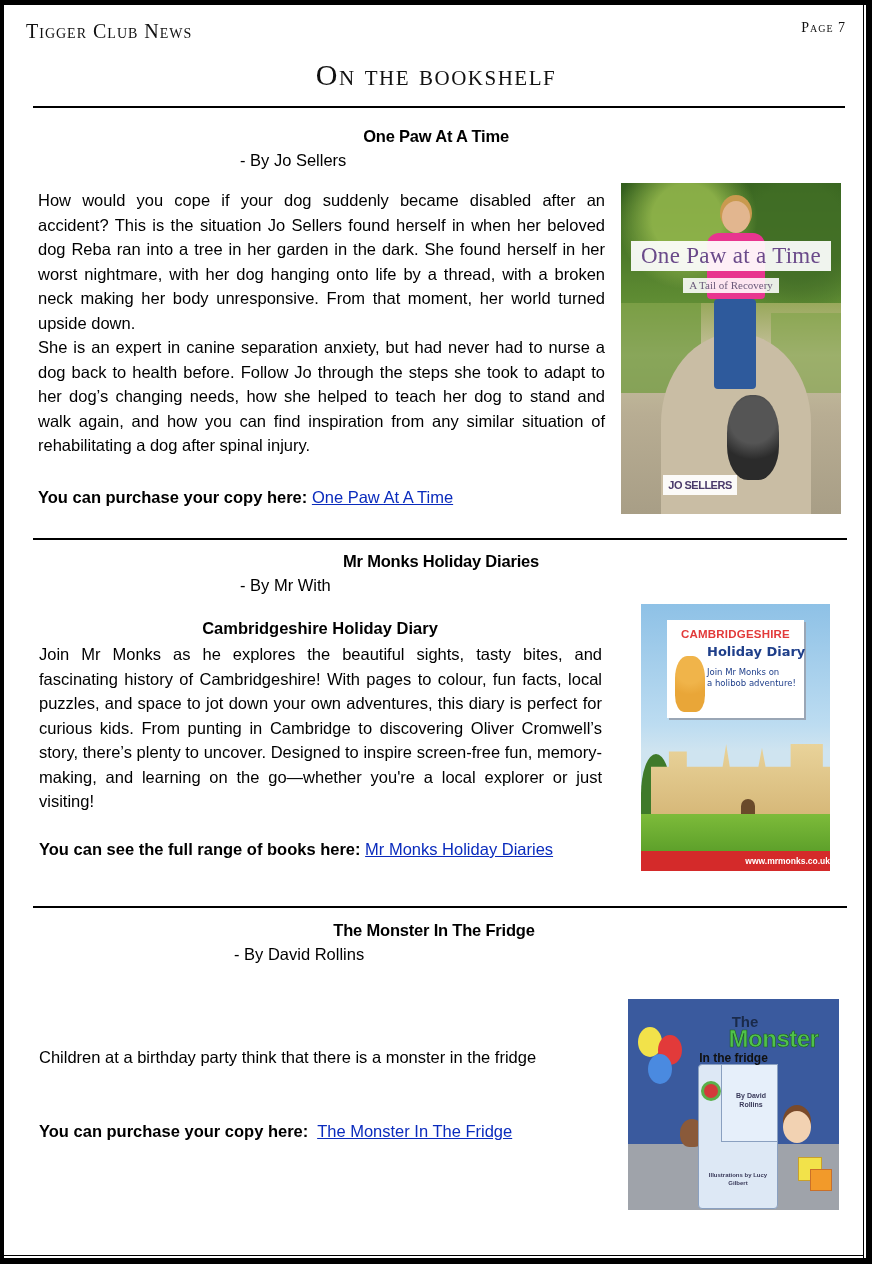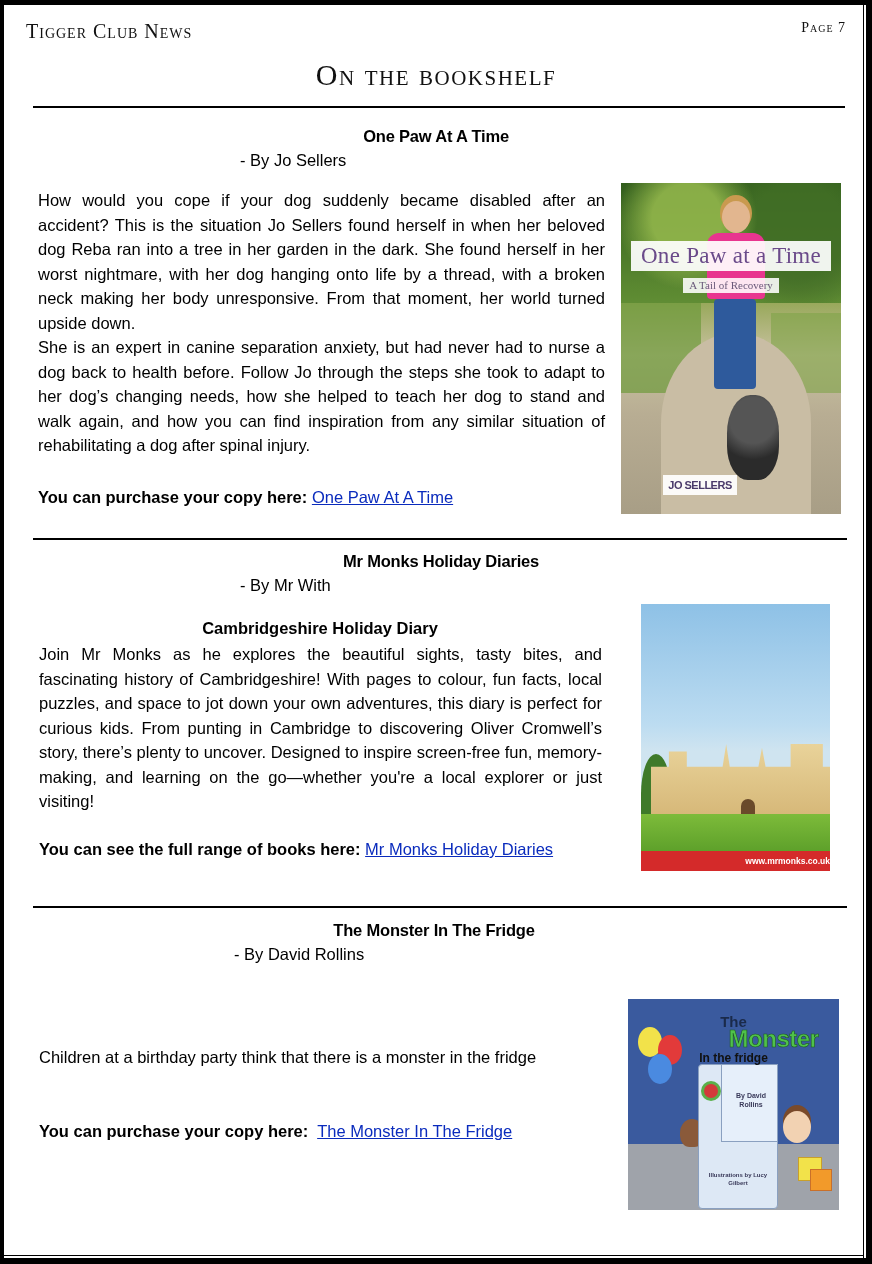--- a/index.html
+++ b/index.html
@@ -138,21 +138,21 @@
     .cover-3 .fridge { position:absolute; left:70px; top:65px; width:78px; height:143px; background:#dde8f5; border:1px solid #8aa0c0; border-radius:4px; }
     .cover-3 .fridge-door { position:absolute; left:93px; top:65px; width:55px; height:76px; background:#e6effa; border:1px solid #8aa0c0; }
     .cover-3 .monster-eye { position:absolute; left:76px; top:85px; width:14px; height:14px; background:#d23a3a; border-radius:50%; box-shadow: 0 0 0 3px #5ab04a; }
     .cover-3 .balloon1 { position:absolute; left:10px; top:28px; width:24px; height:30px; background:#f2e24a; border-radius:50%; }
     .cover-3 .balloon2 { position:absolute; left:30px; top:36px; width:24px; height:30px; background:#e23a3a; border-radius:50%; }
     .cover-3 .balloon3 { position:absolute; left:20px; top:55px; width:24px; height:30px; background:#4a8ae0; border-radius:50%; }
     .cover-3 .kid1 { position:absolute; left:52px; top:120px; width:24px; height:28px; background:#8a5a3a; border-radius:50% 50% 40% 40%; }
     .cover-3 .kid2 { position:absolute; left:155px; top:112px; width:28px; height:32px; background:#f2d2b2; border-radius:50%; box-shadow: 0 -6px 0 0 #7a4a2a; }
     .cover-3 .gift1 { position:absolute; left:170px; top:158px; width:22px; height:22px; background:#f2e24a; border: 1px solid #c9a02a; }
     .cover-3 .gift2 { position:absolute; left:182px; top:170px; width:20px; height:20px; background:#f29a2a; border: 1px solid #c9702a; }
-    .cover-3 .t-the { position:absolute; left:0; top:14px; width:211px; text-align:center; font-family:"Liberation Sans",sans-serif; font-weight:bold; font-size:15px; color:#1a2a4a; }
+    .cover-3 .t-the { position:absolute; left:0; top:14px; width:234px; text-align:center; font-family:"Liberation Sans",sans-serif; font-weight:bold; font-size:15px; color:#1a2a4a; }
     .cover-3 .t-monster { position:absolute; left:0; top:26px; width:211px; text-align:center; font-family:"Liberation Sans",sans-serif; font-weight:bold; font-size:24px; color:#4fc24a; letter-spacing:-0.5px;margin-left:40px; -webkit-text-stroke: 0.6px #1f5a1f; }
     .cover-3 .t-fridge { position:absolute; left:0; top:52px; width:211px; text-align:center; font-family:"Liberation Sans",sans-serif; font-weight:bold; font-size:12px; color:#111; }
     .cover-3 .t-author { position:absolute; left:99px; top:92px; width:48px; text-align:center; font-family:"Liberation Sans",sans-serif; font-weight:bold; font-size:7px; line-height:9px; color:#3a3a5a; }
     .cover-3 .t-illus { position:absolute; left:72px; top:172px; width:76px; text-align:center; font-family:"Liberation Sans",sans-serif; font-weight:bold; font-size:6px; line-height:8px; color:#3a3a5a; }
   </style>
 </head>
 <body>
 
 <div class="frame-top"></div>
 <div class="frame-left"></div>
@@ -203,20 +203,29 @@
   </div>
   <div class="cta" style="left:39px; top:840px;">
     <span class="cta-label">You can see the full range of books here:</span>
     <a href="#">Mr Monks Holiday Diaries</a>
   </div>
   <div class="cover cover-2">
     <div class="tree"></div>
     <div class="college"></div>
     <div class="gate"></div>
     <div class="lawn"></div>
+    <div class="panel">
+      <div class="panel-title">CAMBRIDGESHIRE</div>
+      <div class="dog2"></div>
+      <div class="panel-sub">Holiday Diary</div>
+      <div class="panel-tag">
+        <div>Join Mr Monks on</div>
+        <div>a holibob adventure!</div>
+      </div>
+    </div>
     <div class="footer">www.mrmonks.co.uk</div>
   </div>
 </section>
 
 <div class="rule rule-3"></div>
 
 <section>
   <div class="book-title" style="left:234px; width:400px; top:921px;">The Monster In The Fridge</div>
   <div class="book-author" style="left:234px; width:400px; top:945px;">- By David Rollins</div>
   <div class="body-text" style="left:39px; width:545px; top:1045px;">

